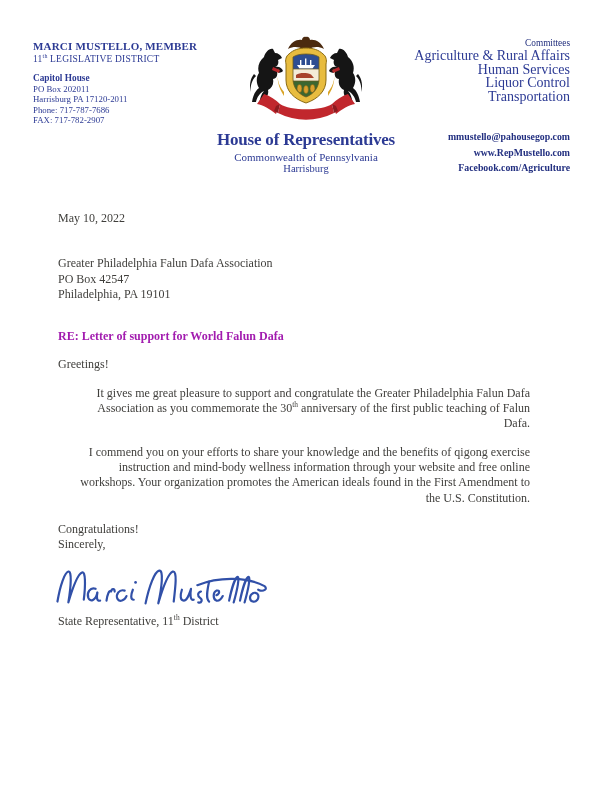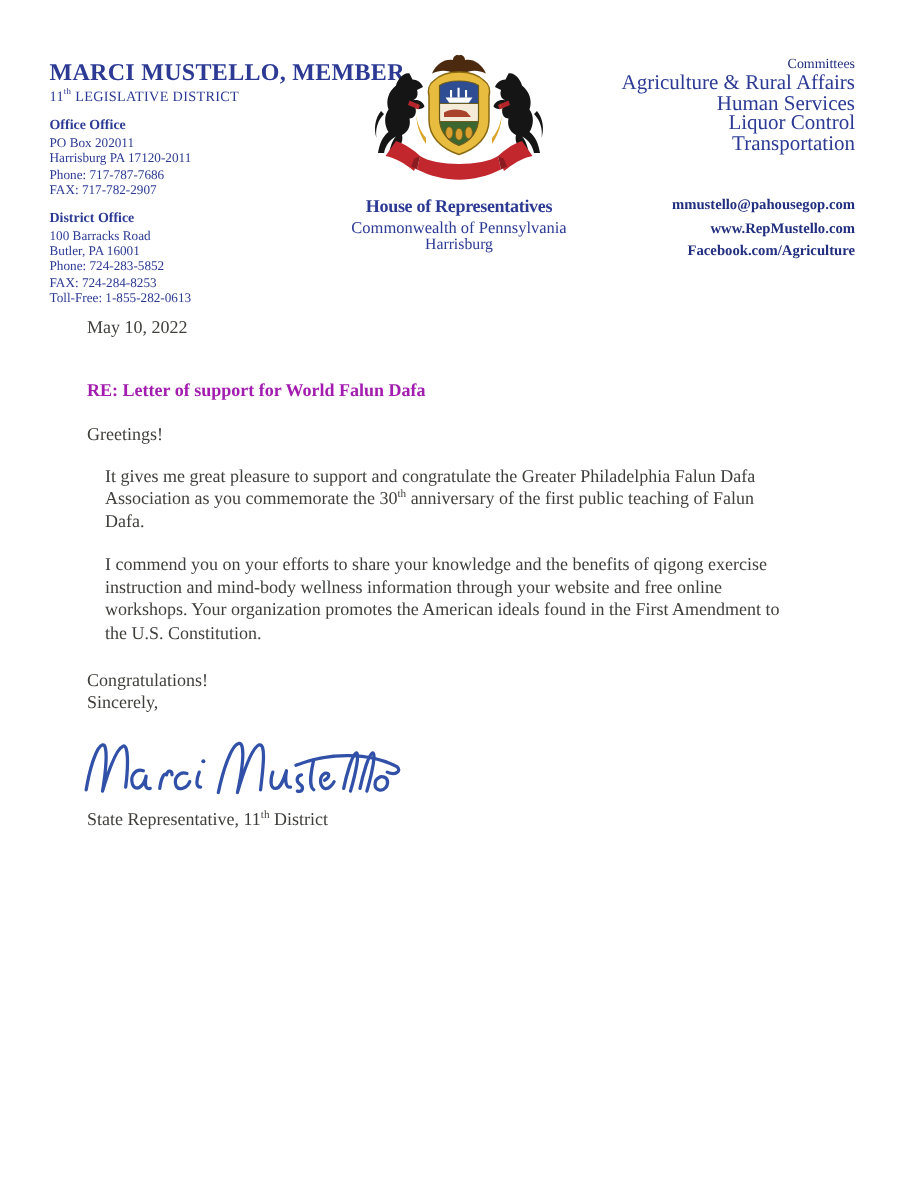--- a/index.html
+++ b/index.html
@@ -2,71 +2,63 @@
 <html><head>
 <meta charset="utf-8">
 <style>
   html,body{margin:0;padding:0;background:#ffffff;}
   .page{
     position:relative;width:612px;height:792px;background:#ffffff;overflow:hidden;
     font-family:"Liberation Serif",serif;
   }
   
   .lh-left{position:absolute;left:33px;top:40px;color:#2c3a94;}
-  .member-name{font-size:16px;font-weight:bold;letter-spacing:.2px;}
+  .member-name{font-size:11px;font-weight:bold;letter-spacing:.2px;}
   .district-line{font-size:9.5px;margin-top:2px;letter-spacing:.2px;}
   .office-block{margin-top:9px;font-size:8.8px;line-height:10.4px;}
   .office-title{font-size:9.3px;font-weight:bold;line-height:11px;}
   .lh-center{position:absolute;left:195px;top:36px;width:222px;text-align:center;color:#2c3a94;}
   .crest{display:block;margin:0 auto;}
-  .chamber-title{font-size:12px;font-weight:bold;letter-spacing:-.2px;margin-top:2px;}
+  .chamber-title{font-size:17px;font-weight:bold;letter-spacing:-.2px;margin-top:2px;}
   .chamber-sub{font-size:11px;margin-top:1px;}
   .chamber-city{font-size:10.5px;}
   .lh-right{position:absolute;right:42px;top:37px;text-align:right;color:#2c3a94;}
   .committees-title{font-size:9.3px;font-weight:normal;color:#1f2c7c;line-height:12px;}
   .committee-item{font-size:14px;line-height:13.6px;}
   .contact{margin-top:26px;font-weight:bold;color:#222f80;font-size:9.8px;line-height:15.5px;}
   
   .letter-body{position:absolute;left:58px;top:211px;width:472px;
     font-size:12px;line-height:15.3px;color:#3f3e3b;}
   .recipient{margin-top:30px;}
   .subject{margin-top:27px;font-weight:bold;color:#a21caf;}
   .greeting{margin-top:13px;}
-  .para{margin:13px 0 0 12px;}
+  .para{margin:13px 0 0 12px;text-align:right;}
   .congrats{margin-top:16px;}
   .closing{}
   .signature{display:block;margin:8px 0 0 -6px;}
   .signer-name{font-weight:bold;margin-top:2px;color:#38372f;}
   sup.ord{font-size:62%;vertical-align:super;line-height:0;}
 </style>
 </head>
 <body>
 
 <div class="page">
 
   <div class="lh-left">
     <div class="member-name">MARCI MUSTELLO, MEMBER</div>
     <div class="district-line"><span>11</span><sup class="ord">th</sup><span> LEGISLATIVE DISTRICT</span></div>
 
     <div class="office-block">
-      <div class="office-title">Office Office</div>
+      <div class="office-title">Capitol House</div>
       <div class="office-line">PO Box 202011</div>
       <div class="office-line">Harrisburg PA 17120-2011</div>
       <div class="office-line">Phone: 717-787-7686</div>
       <div class="office-line">FAX: 717-782-2907</div>
     </div>
 
-    <div class="office-block">
-      <div class="office-title">District Office</div>
-      <div class="office-line">100 Barracks Road</div>
-      <div class="office-line">Butler, PA 16001</div>
-      <div class="office-line">Phone: 724-283-5852</div>
-      <div class="office-line">FAX: 724-284-8253</div>
-      <div class="office-line">Toll-Free: 1-855-282-0613</div>
-    </div>
   </div>
 
   <div class="lh-center">
 
     <svg class="crest" width="124" height="92" viewBox="0 0 124 92" aria-hidden="true">
 
       <path d="M62,1 C64,0 66,2 66,4 C71,3 77,6 80,13 C74,10 69,11 65,13 L62,15 L59,13 C55,11 50,10 44,13 C47,6 53,3 58,4 C58,2 60,0 62,1 Z" fill="#4b2a0f"></path>
 
       <g id="horseL">
         <g fill="#151515">
@@ -127,20 +119,25 @@
     <div class="contact">
       <div class="contact-line">mmustello@pahousegop.com</div>
       <div class="contact-line">www.RepMustello.com</div>
       <div class="contact-line">Facebook.com/Agriculture</div>
     </div>
   </div>
 
   <div class="letter-body">
     <div class="date">May 10, 2022</div>
 
+    <div class="recipient">
+      <div>Greater Philadelphia Falun Dafa Association</div>
+      <div>PO Box 42547</div>
+      <div>Philadelphia, PA 19101</div>
+    </div>
 
     <div class="subject">RE: Letter of support for World Falun Dafa</div>
 
     <div class="greeting">Greetings!</div>
 
     <p class="para"><span>It gives me great pleasure to support and congratulate the Greater Philadelphia Falun Dafa Association as you commemorate the 30</span><sup class="ord">th</sup><span> anniversary of the first public teaching of Falun Dafa.</span></p>
 
     <p class="para">I commend you on your efforts to share your knowledge and the benefits of qigong exercise instruction and mind-body wellness information through your website and free online workshops. Your organization promotes the American ideals found in the First Amendment to the U.S. Constitution.</p>
 
     <div class="congrats">Congratulations!</div>

